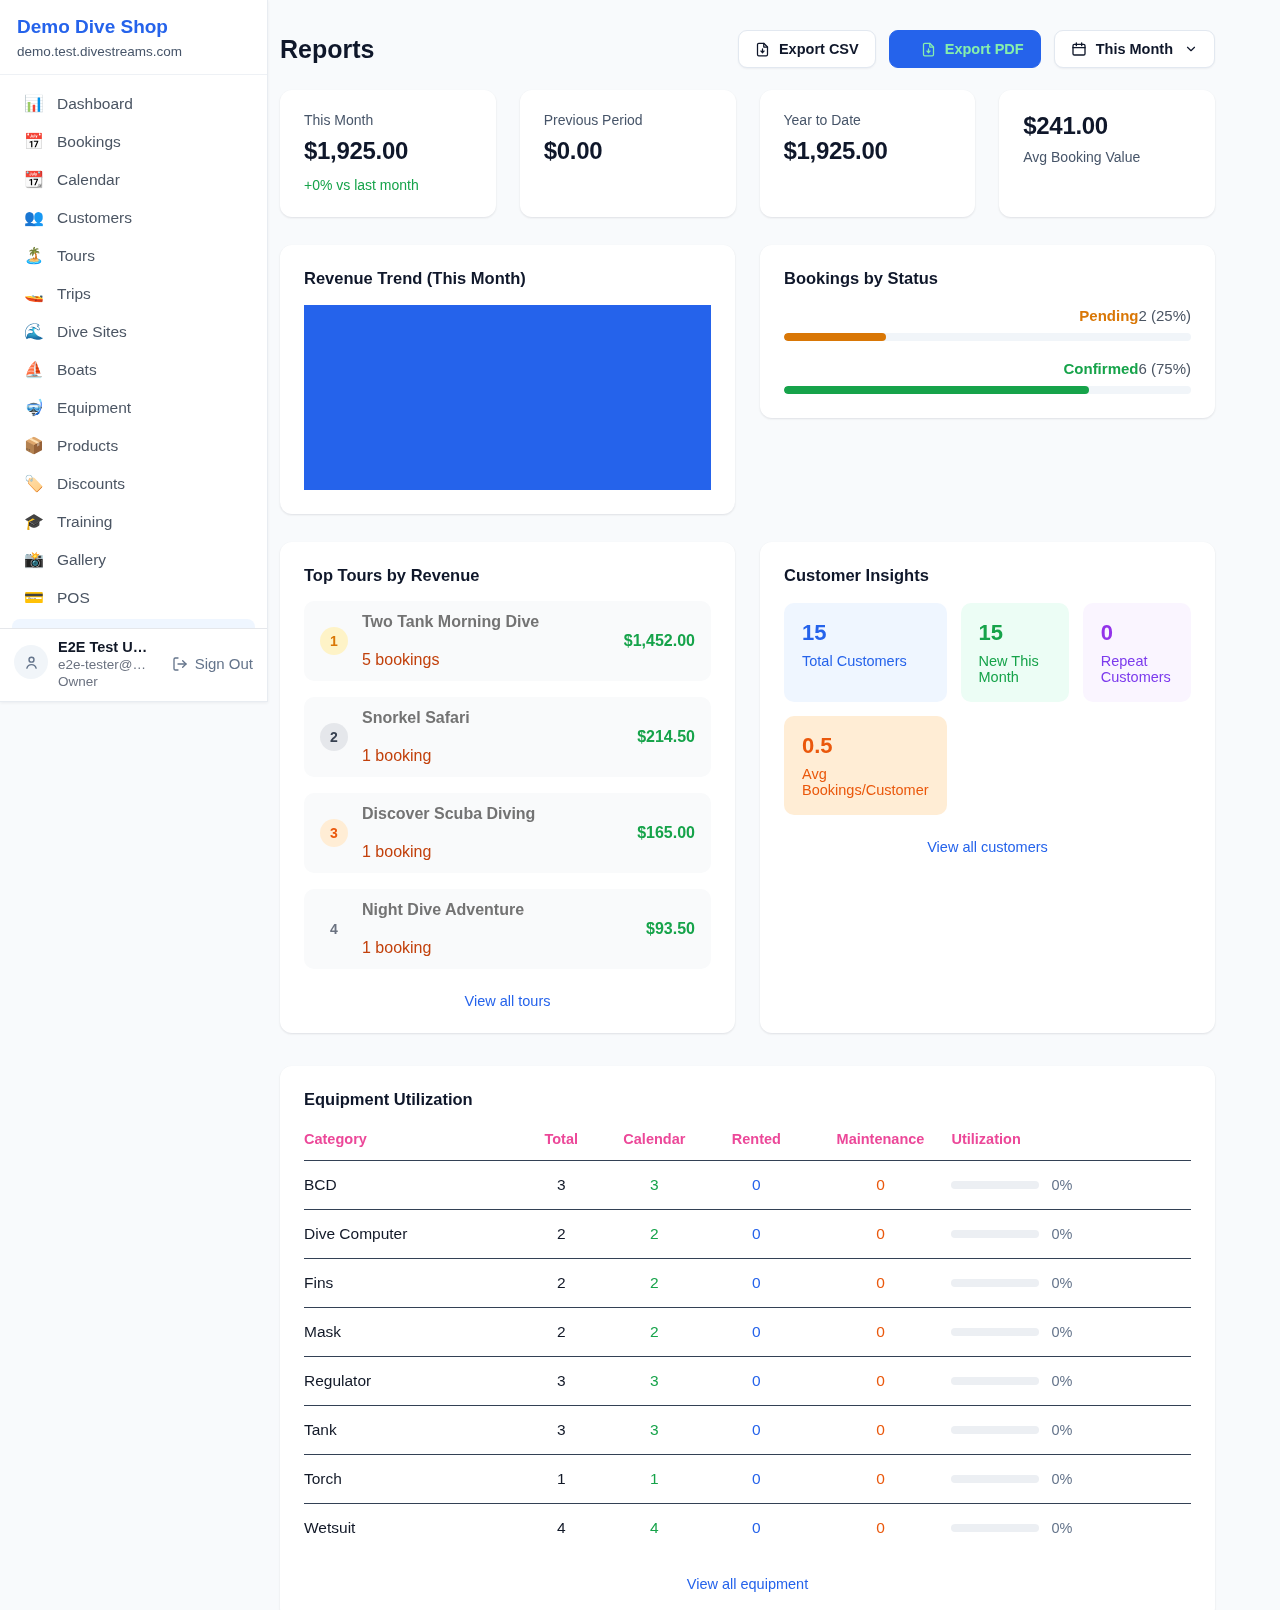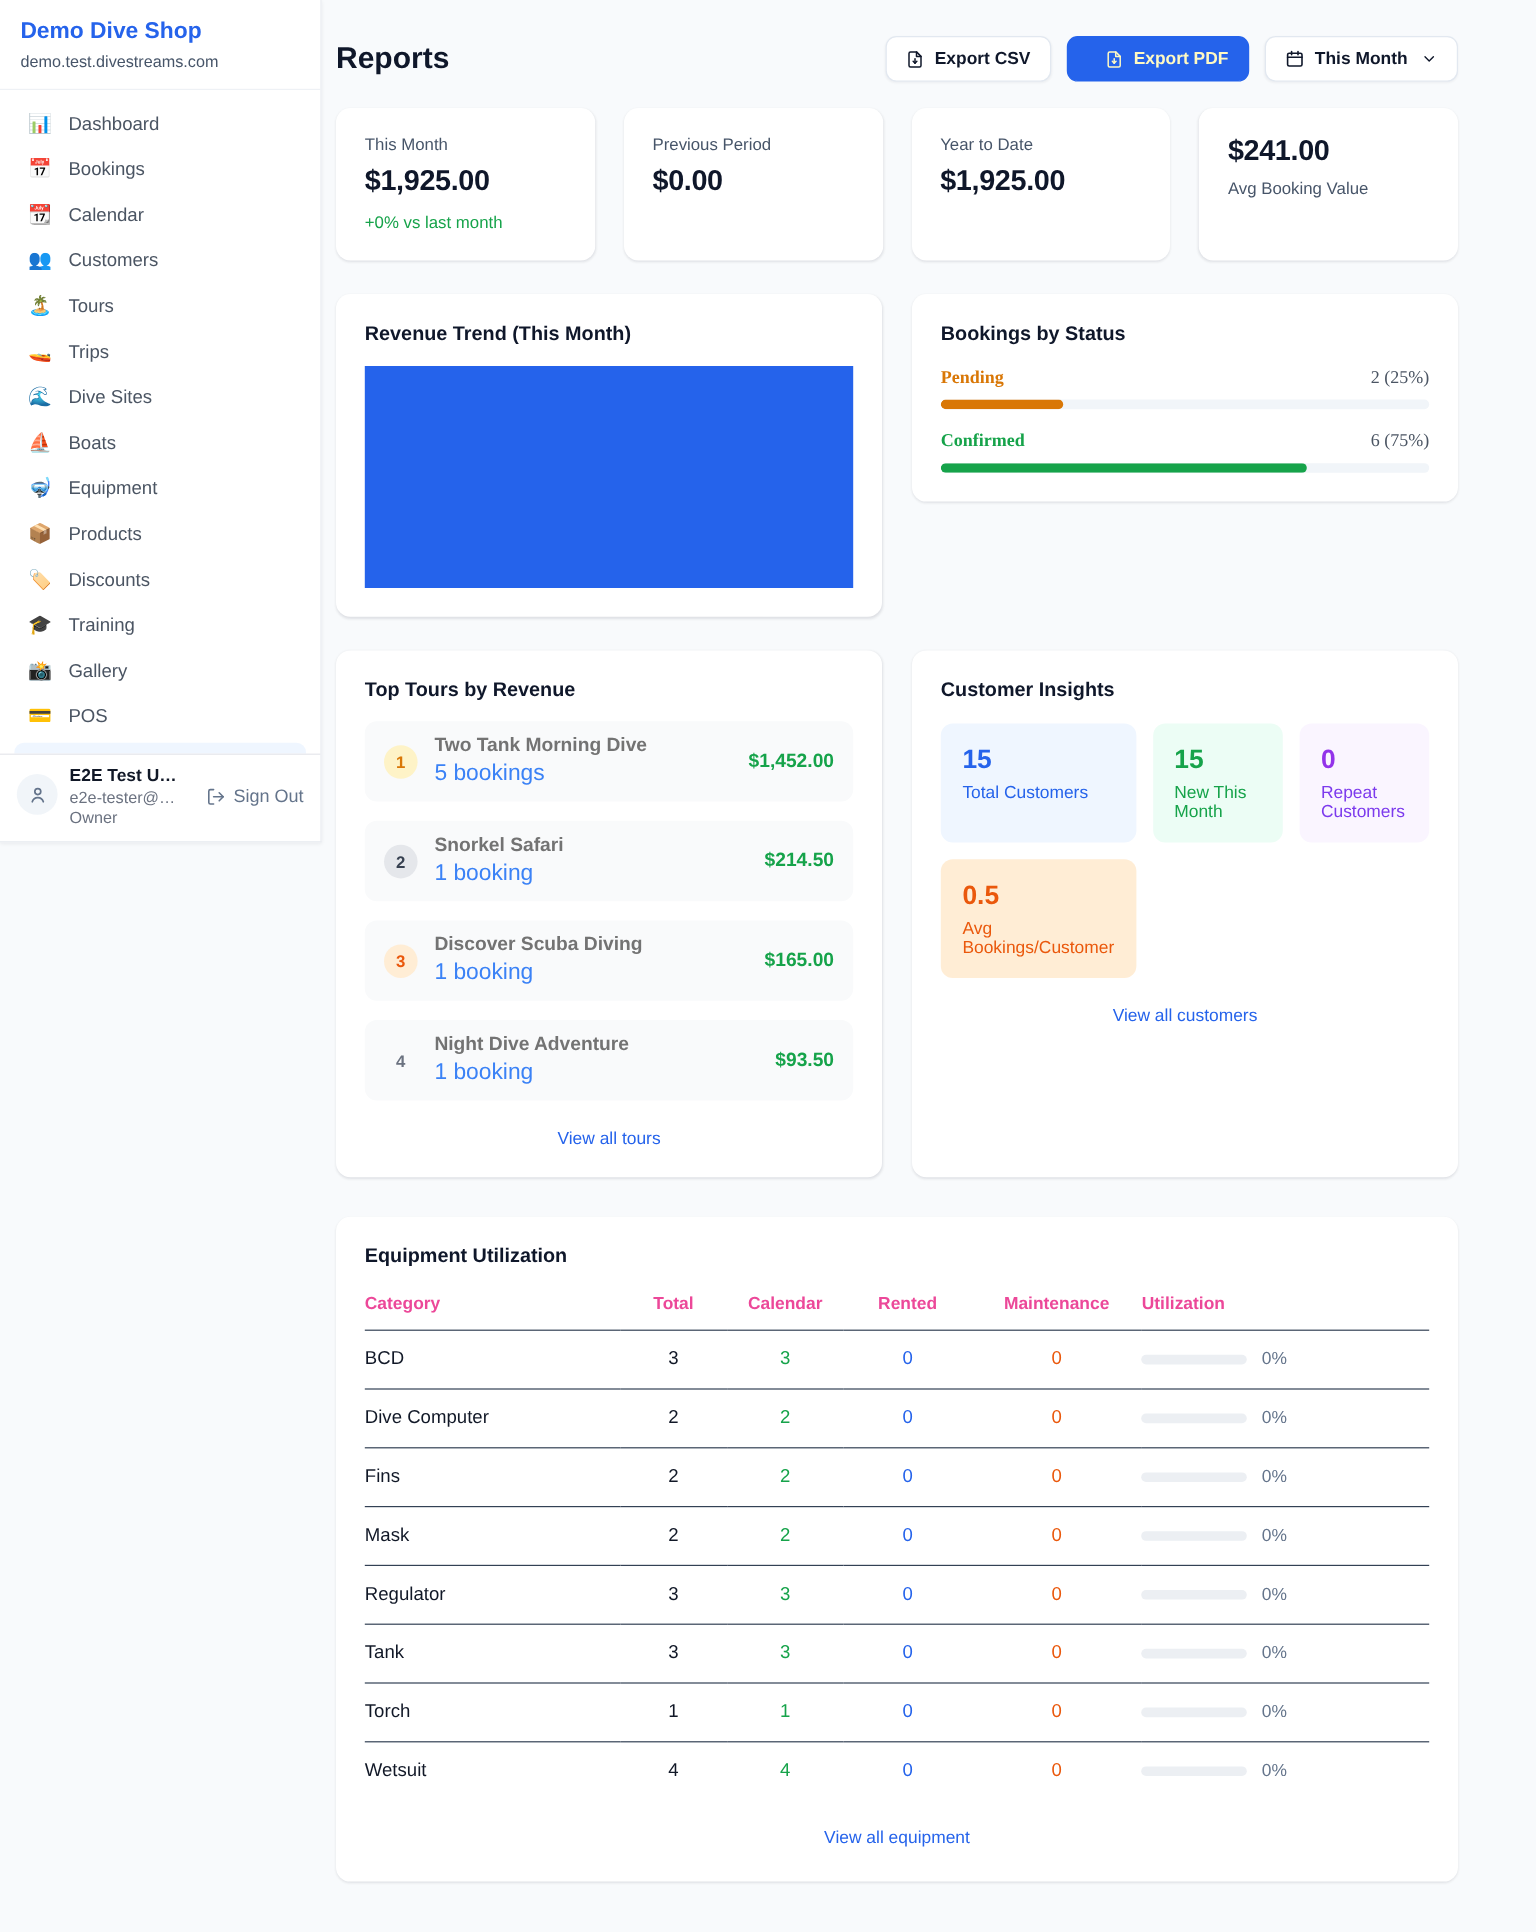--- a/index.html
+++ b/index.html
@@ -52,42 +52,42 @@
   .main { margin-left:250px; padding:30px 65px 77px 30px; }
   .page-header { display:flex; justify-content:space-between; align-items:center; }
   .page-title { font-size:25px; font-weight:bold; color:#0f172a; }
   .header-actions { display:flex; gap:13px; }
   .btn {
     height:38px; padding:0 16px; border-radius:9px;
     font-size:14.5px; font-weight:600; font-family:inherit;
     display:flex; align-items:center; gap:9px; cursor:pointer;
   }
   .btn-outline { background:#fff; border:1px solid #e2e8f0; color:#0f172a; box-shadow:0 1px 2px rgba(16,24,40,.05); }
-  .btn-primary { background:var(--accent); border:1px solid var(--accent); color:#fef9c3;padding-left:31px; }
+  .btn-primary { background:var(--accent); border:1px solid var(--accent); color:#86efac;padding-left:31px; }
   .chevron { display:flex; margin-left:2px; }
   
   .card {
     background:#fff; border-radius:12px;
     box-shadow:0 1px 2px rgba(16,24,40,.06), 0 1px 3px rgba(16,24,40,.05);
   }
   .stats-row { display:grid; grid-template-columns:repeat(4,1fr); gap:24px; margin-top:22px; }
   .stat-card { padding:22px 24px; min-height:127px; }
   .stat-label { font-size:14px; color:#475569; }
   .stat-value { font-size:24px; font-weight:bold; color:#0f172a; margin-top:9px; letter-spacing:-.3px; }
   .stat-delta { font-size:14px; color:var(--green); margin-top:12px; }
   .stat-card.value-first .stat-value { margin-top:0; }
   .stat-card.value-first .stat-label { margin-top:9px; }
   .row-grid { display:grid; grid-template-columns:1fr 1fr; gap:25px; margin-top:28px; }
   .row-grid.top { align-items:start; }
   .panel { padding:24px; }
   .panel-title { font-size:16.5px; font-weight:bold; color:#0f172a; }
   .chart-block { margin-top:17px; height:185px; background:var(--accent); }
   
   .status-row { margin-top:19px; }
-  .status-head { display:flex; justify-content:space-between; align-items:baseline; font-size:15px;font-family:Liberation Serif, serif; }
+  .status-head { display:flex; justify-content:flex-end; align-items:baseline; font-size:15px; }
   .status-label { font-weight:600; }
   .status-label.pending { color:var(--orange); }
   .status-label.confirmed { color:var(--green); }
   .status-count { color:#4b5563; }
   .track { height:8px; background:#f1f5f9; border-radius:99px; margin-top:9px; overflow:hidden; }
   .fill { height:100%; border-radius:99px; }
   .fill.pending { background:var(--orange); }
   .fill.confirmed { background:var(--green); }
   
   .tour-list { margin-top:9px; }
@@ -99,21 +99,21 @@
     width:28px; height:28px; border-radius:50%; flex:none;
     display:flex; align-items:center; justify-content:center;
     font-size:14px; font-weight:600;
   }
   .rank-1 { background:#fef3c7; color:#d97706; }
   .rank-2 { background:#e5e7eb; color:#374151; }
   .rank-3 { background:#ffedd5; color:#ea580c; }
   .rank-4 { background:transparent; color:#6b7280; }
   .tour-info { flex:1; min-width:0; }
   .tour-name { font-size:16px; font-weight:600; color:#737373; }
-  .tour-bookings { font-size:19px; color:#3b82f6; margin-top:3px; }
+  .tour-bookings { font-size:16px; color:#c2410c; margin-top:20px; }
   .tour-revenue { font-size:16px; font-weight:bold; color:var(--green); white-space:nowrap; }
   .view-all {
     display:block; text-align:center; color:var(--accent);
     font-size:14.5px; margin-top:24px; cursor:pointer;
   }
   
   .insight-grid { display:grid; grid-template-columns:1fr 1fr 1fr; gap:14px; margin-top:18px; }
   .tile { border-radius:10px; padding:17px 18px; }
   .tile-value { font-size:22px; font-weight:bold; }
   .tile-label { font-size:14.5px; margin-top:7px; }

